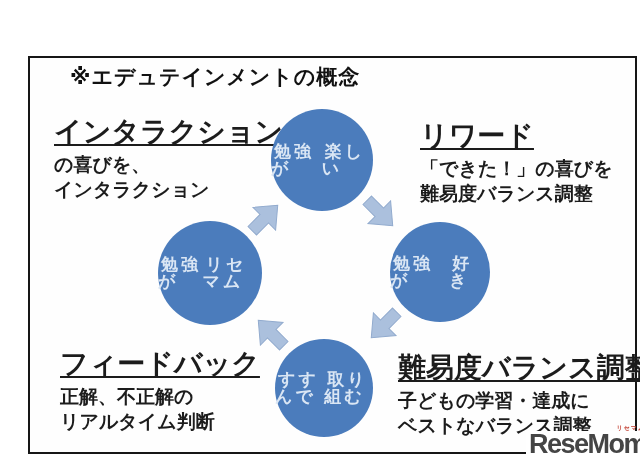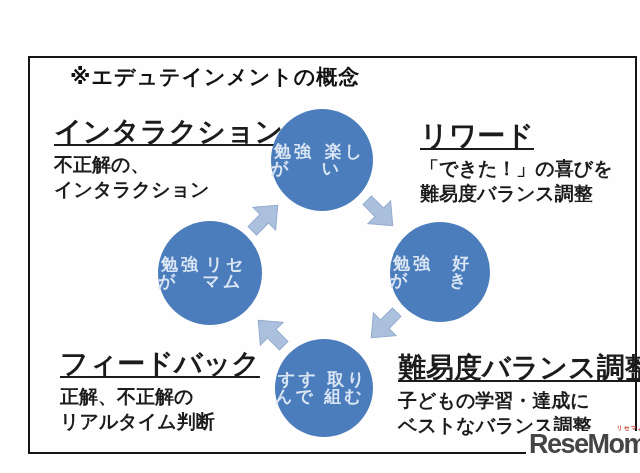--- a/index.html
+++ b/index.html
@@ -64,21 +64,21 @@
 </style>
 </head>
 <body>
 
 <div class="frame">
 
   <h1 class="title">※エデュテインメントの概念</h1>
 
   <div class="annot annot-interaction">
     <span class="head">インタラクション</span><br>
-    <span class="line">不正解の、</span><br>
+    <span class="line">の喜びを、</span><br>
     <span class="line">インタラクション</span>
   </div>
 
   <div class="annot annot-reward">
     <span class="head">リワード</span><br>
     <span class="line">「できた！」の喜びを</span><br>
     <span class="line">難易度バランス調整</span>
   </div>
 
   <div class="annot annot-feedback">

